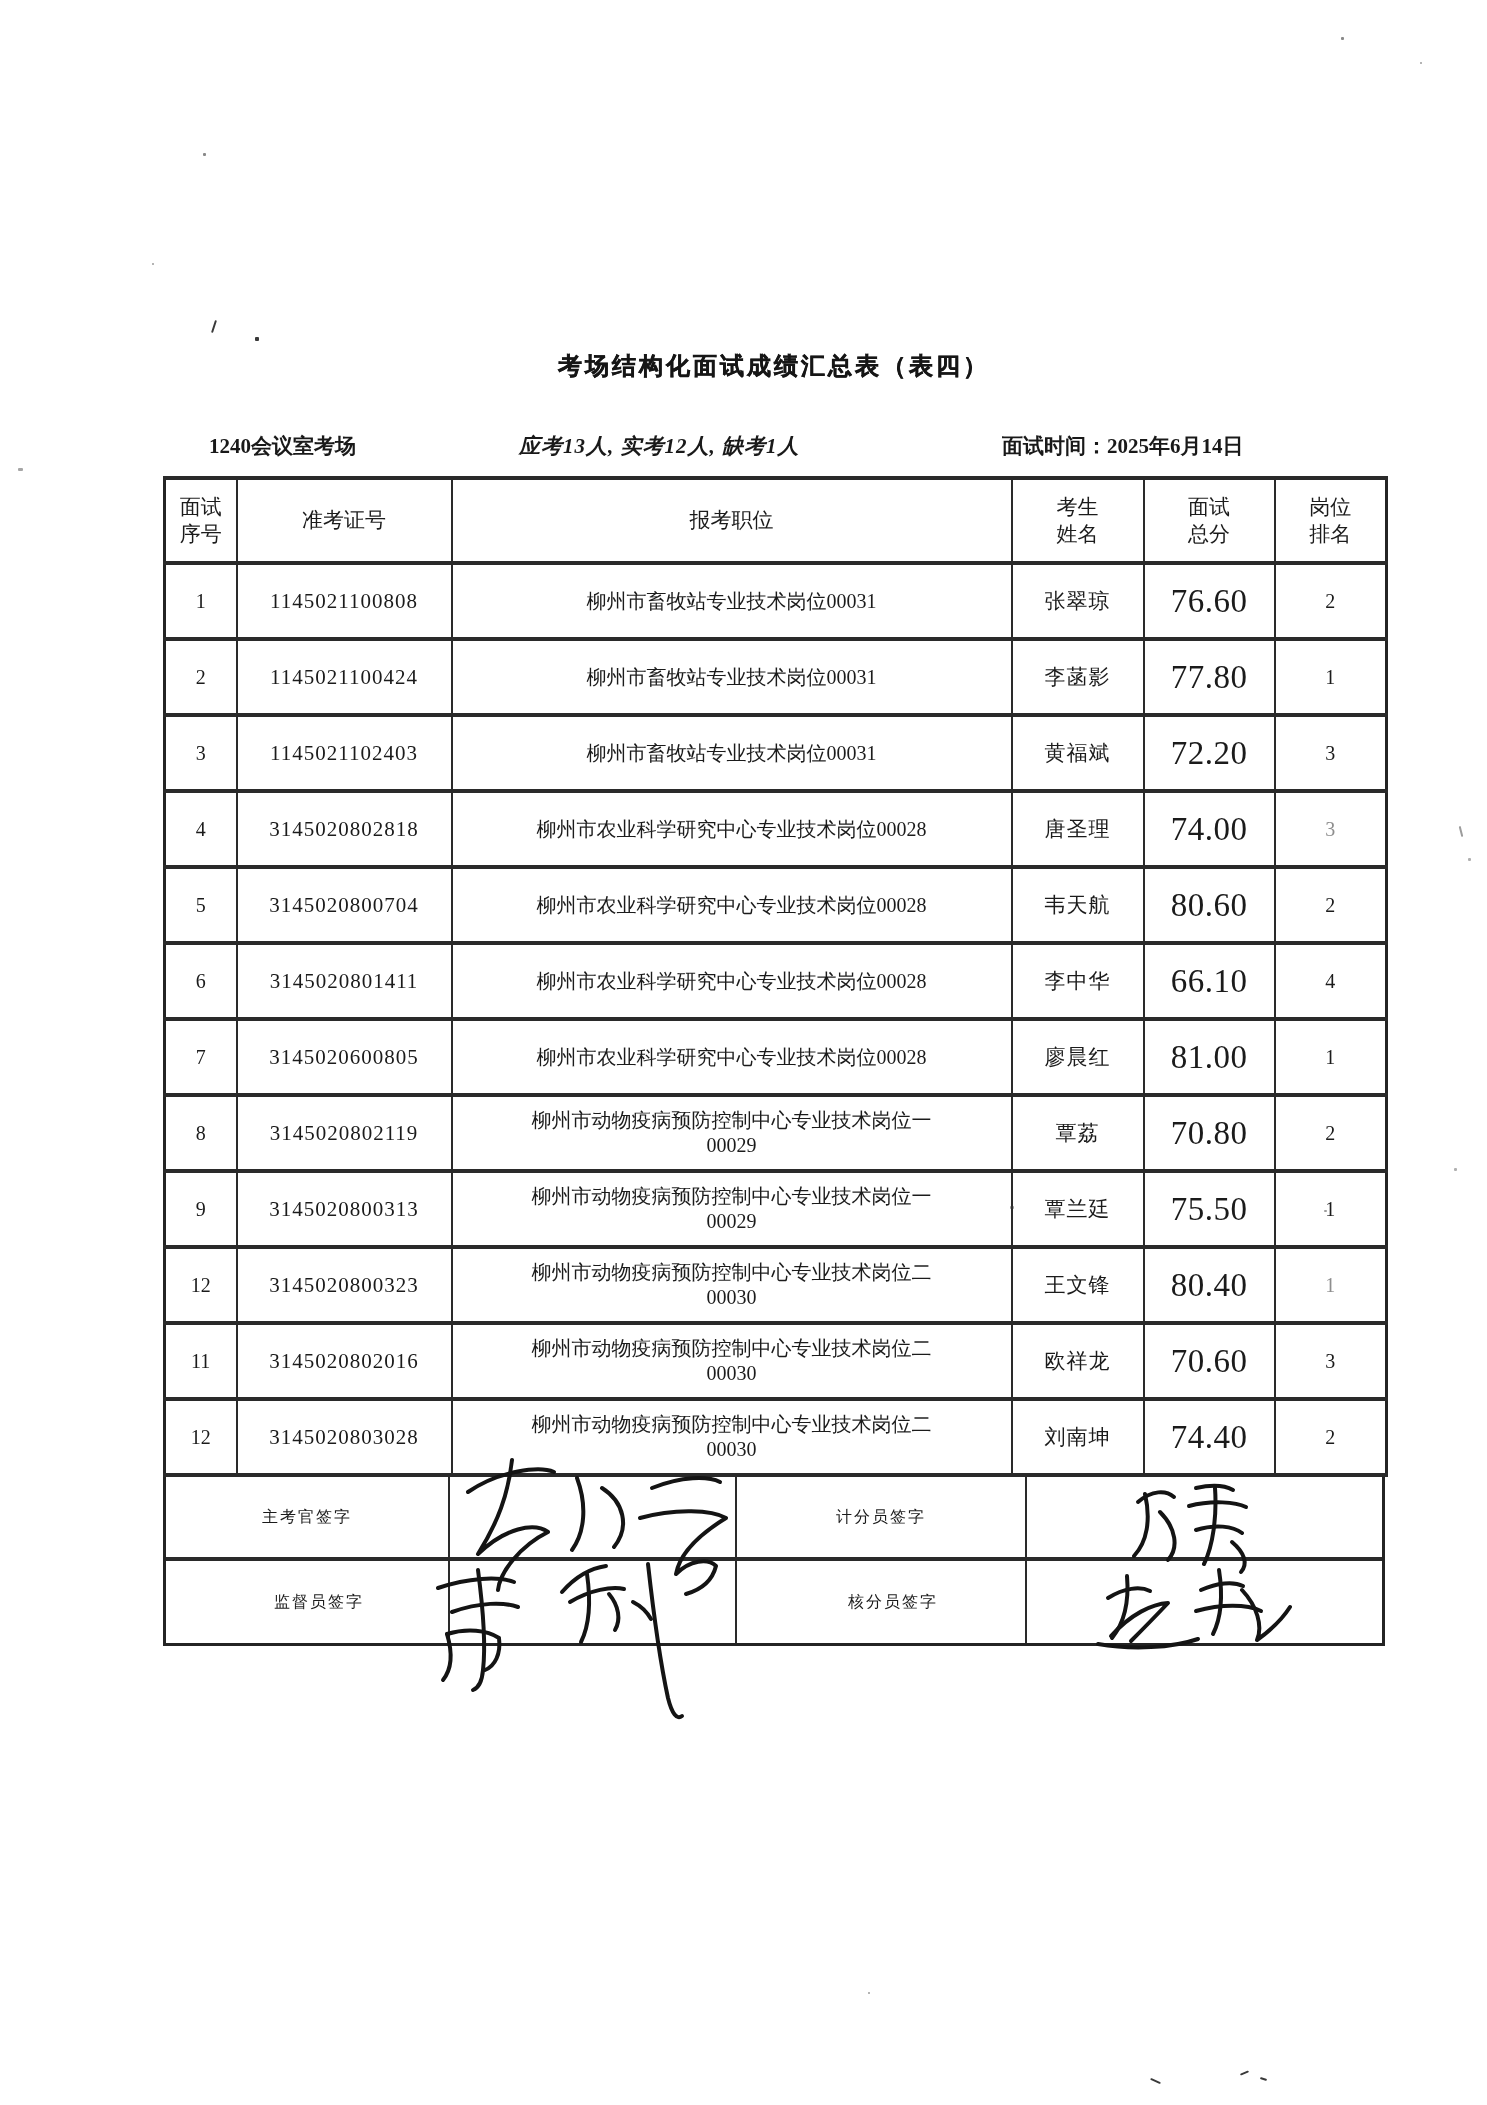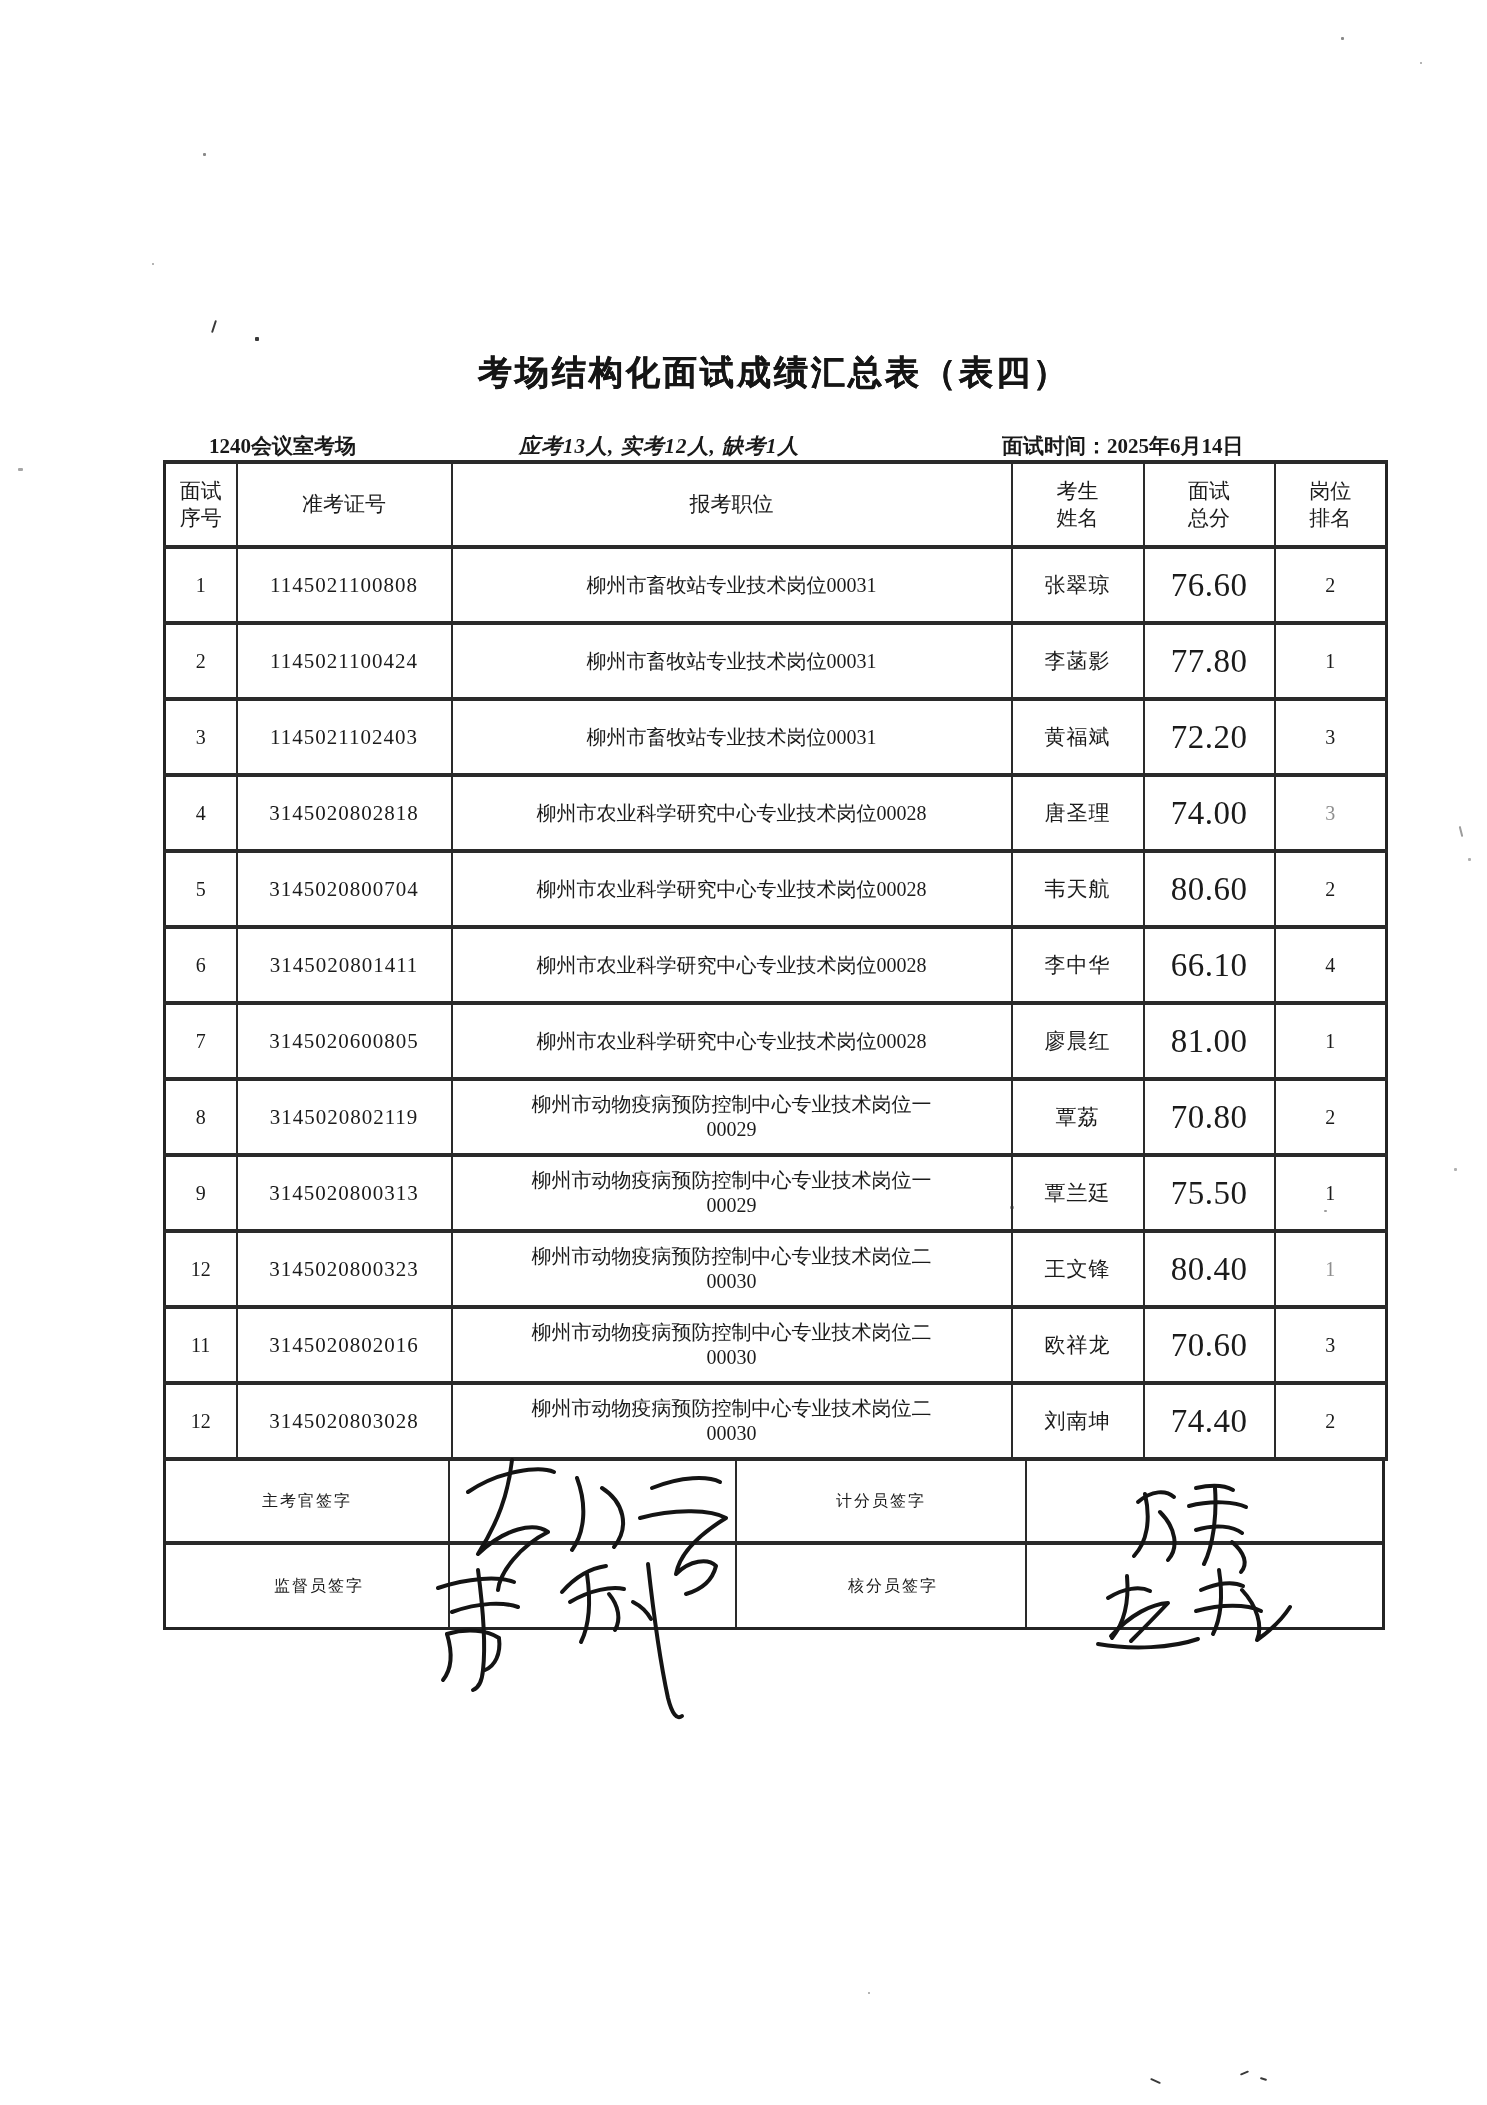--- a/index.html
+++ b/index.html
@@ -6,29 +6,29 @@
   .page{
     position:relative;
     width:1487px;height:2105px;
     background:#ffffff;
     font-family:"Liberation Serif","DejaVu Serif",serif;
     color:#1b1b1b;
     overflow:hidden;
   }
   .title{
     position:absolute;left:163px;top:350px;width:1222px;
-    text-align:center;font-size:34px;font-weight:700;letter-spacing:3px;
+    text-align:center;font-size:24px;font-weight:700;letter-spacing:3px;
     color:#161616;
     -webkit-text-stroke:0.4px #161616;
   }
   .meta{position:absolute;left:0;top:432px;width:1487px;height:36px;font-weight:700;font-size:21px;color:#191919;}
   .meta .venue{position:absolute;left:209px;top:0;}
   .meta .attendance{position:absolute;left:519px;top:0;letter-spacing:1px;font-style:italic;}
   .meta .time{position:absolute;left:1002px;top:0;}
-  .sheet{position:absolute;left:163px;top:460px;width:1222px;}
+  .sheet{position:absolute;left:163px;top:476px;width:1222px;}
   table.results{
     width:1222px;border-collapse:collapse;table-layout:fixed;
     border:3px solid #242424;
   }
   table.results th,table.results td{
     border:2px solid #2a2a2a;
     border-top-width:4px;border-bottom-width:4px;
     text-align:center;vertical-align:middle;
     padding:0 4px;box-sizing:border-box;
     color:#1b1b1b;

